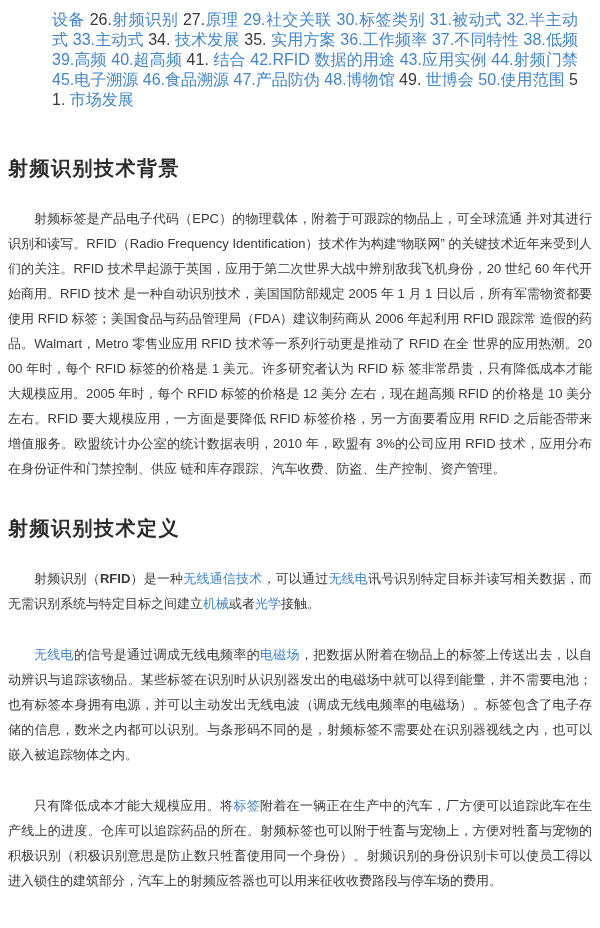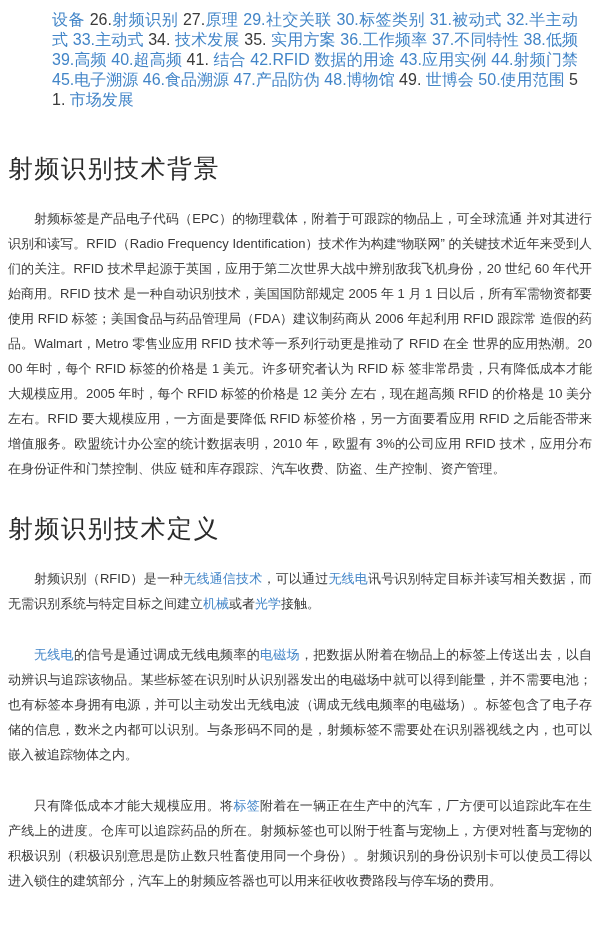--- a/index.html
+++ b/index.html
@@ -24,42 +24,42 @@
   }
   .toc {
     margin: 2px 14px 0 44px;
     font-size: 16px;
     line-height: 20px;
     text-align: justify;
     color: var(--text);
     word-break: break-all;
   }
   .section-heading {
-    font-size: 25px;
-    font-weight: normal;
+    font-size: 20px;
+    font-weight: bold;
     color: var(--heading);
     letter-spacing: 1.5px;
     margin: 44px 0 24px 0;
     line-height: 28px;
   }
   .section-heading.second {
     margin-top: 33px;
   }
   .body-para {
     font-size: 13px;
     line-height: 25px;
     text-align: justify;
     text-indent: 2em;
     color: var(--text);
     margin: 0 0 26px 0;
     word-break: break-all;
   }
   .seg-plain { color: var(--text); }
   .seg-num   { color: var(--text); }
-  .seg-bold  { color: var(--text); font-weight: normal; }
+  .seg-bold  { color: var(--text); font-weight: bold; }
   .seg-link  { color: var(--link); cursor: pointer; }
 </style>
 </head>
 <body>
 
 <div class="page">
 
   <div class="toc"><span class="seg-link">设备 </span><span class="seg-num">26.</span><span class="seg-link">射频识别 </span><span class="seg-num">27.</span><span class="seg-link">原理 </span><span class="seg-link">29.社交关联 </span><span class="seg-link">30.标签类别 </span><span class="seg-link">31.被动式 </span><span class="seg-link">32.半主动式 </span><span class="seg-link">33.主动式 </span><span class="seg-num">34. </span><span class="seg-link">技术发展 </span><span class="seg-num">35. </span><span class="seg-link">实用方案 </span><span class="seg-link">36.工作频率 </span><span class="seg-link">37.不同特性 </span><span class="seg-link">38.低频 </span><span class="seg-link">39.高频 </span><span class="seg-link">40.超高频 </span><span class="seg-num">41. </span><span class="seg-link">结合 </span><span class="seg-link">42.RFID 数据的用途 </span><span class="seg-link">43.应用实例 </span><span class="seg-link">44.射频门禁 </span><span class="seg-link">45.电子溯源 </span><span class="seg-link">46.食品溯源 </span><span class="seg-link">47.产品防伪 </span><span class="seg-link">48.博物馆 </span><span class="seg-num">49. </span><span class="seg-link">世博会 </span><span class="seg-link">50.使用范围 </span><span class="seg-num">51. </span><span class="seg-link">市场发展</span></div>
 
   <h1 class="section-heading">射频识别技术背景</h1>

